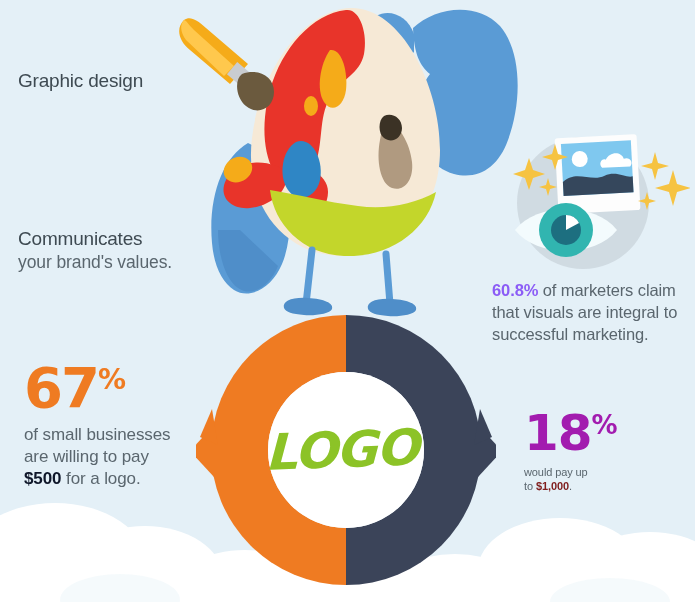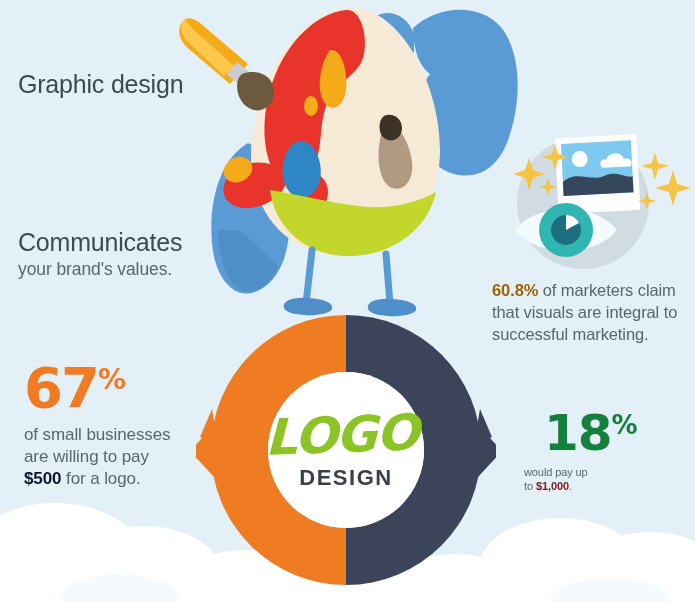--- a/index.html
+++ b/index.html
@@ -18,39 +18,39 @@
     overflow:hidden;
   }
   .layer{ position:absolute; }
 
   
   #clouds{ left:0; top:470px; width:695px; height:132px; }
 
   
   #copy-left{ left:18px; top:70px; width:215px; }
   .head-lg{
-    font-size:25px;
+    font-size:19px;
     color:#3e4a52;
     line-height:1.12;
     letter-spacing:-0.2px;
     font-weight:400;
   }
   .body-sm{
     font-size:17.5px;
     color:#5a666e;
     line-height:1.30;
     letter-spacing:-0.1px;
     margin-top:2px;
   }
   #copy-left2{ left:18px; top:228px; width:215px; }
 
   
   #copy-right{ left:492px; top:280px; width:190px; }
   #copy-right .body-sm{ margin-top:0; font-size:16.5px; line-height:1.33; color:#5a666e;}
-  .teal-num{ color:#a16207; font-weight:bold; }
+  .teal-num{ color:#8b5cf6; font-weight:bold; }
 
   
   #stat-67{ left:24px; top:361px; width:200px; }
   .big-orange{
     font-family:"DejaVu Sans", sans-serif;
     font-size:56px;
     font-weight:bold;
     color:#ef7b22;
     line-height:0.95;
     letter-spacing:-2px;
@@ -58,24 +58,23 @@
   .pct-orange{ font-size:28px; font-weight:bold; letter-spacing:0; vertical-align:18px; }
   #stat-67 .body-sm{ font-size:17px; line-height:1.30; margin-top:10px; color:#5a666e;}
   .orange-bold{ color:#0f172a; font-weight:bold; }
 
   
   #stat-18{ left:524px; top:410px; width:170px; }
   .big-navy{
     font-family:"DejaVu Sans", sans-serif;
     font-size:50px;
     font-weight:bold;
-    color:#15803d;
+    color:#a21caf;
     line-height:0.95;
     letter-spacing:-1px;
-    margin-left:20px;
   }
   .pct-navy{ font-size:26px; font-weight:bold; letter-spacing:0; vertical-align:16px; }
   #stat-18 .body-sm{ font-size:11px; line-height:1.30; margin-top:7px; color:#5a666e;}
   .navy-bold{ color:#7f1d1d; font-weight:bold; }
 
   
   #donut{ left:196px; top:305px; width:300px; height:290px; }
   #donut-label{
     position:absolute;
     left:196px; top:305px; width:300px; height:290px;
@@ -150,21 +149,20 @@
 
       <path d="M282 120 L306 146 L282 172 Z" fill="#3b4459"></path>
       <path d="M284 104 L296 132 L278 140 Z" fill="#3b4459"></path>
     </g>
 
     <circle cx="150" cy="145" r="78" fill="#ffffff"></circle>
   </svg>
 
   <div id="donut-label">
     <div id="logo-word">LOGO</div>
-    <div id="design-word">DESIGN</div>
   </div>
 
   <svg class="layer" id="mascot" viewBox="0 0 345 330" width="345" height="330">
 
     <path d="M70 145 C44 160 30 200 34 245 C36 268 44 284 56 292 C72 302 94 290 104 266 C116 238 114 190 100 160 Z" fill="#5a9bd5"></path>
     <path d="M40 232 C40 258 48 282 60 290 C74 300 92 288 100 268 L62 232 Z" fill="#4f8ec9"></path>
 
     <path d="M235 30 C258 8 300 4 322 28 C344 54 344 104 330 142 C320 170 300 182 276 176 C254 170 242 150 240 126 C238 104 244 86 252 76 C242 68 236 56 235 30 Z" fill="#5a9bd5"></path>
     <path d="M236 36 C230 18 212 10 198 18 C186 25 186 44 196 54 C208 66 228 64 236 54 Z" fill="#5a9bd5"></path>
     <path d="M196 18 C180 16 168 30 172 46 C176 62 196 68 208 58 C218 50 214 28 196 18 Z" fill="#4f8ec9"></path>

